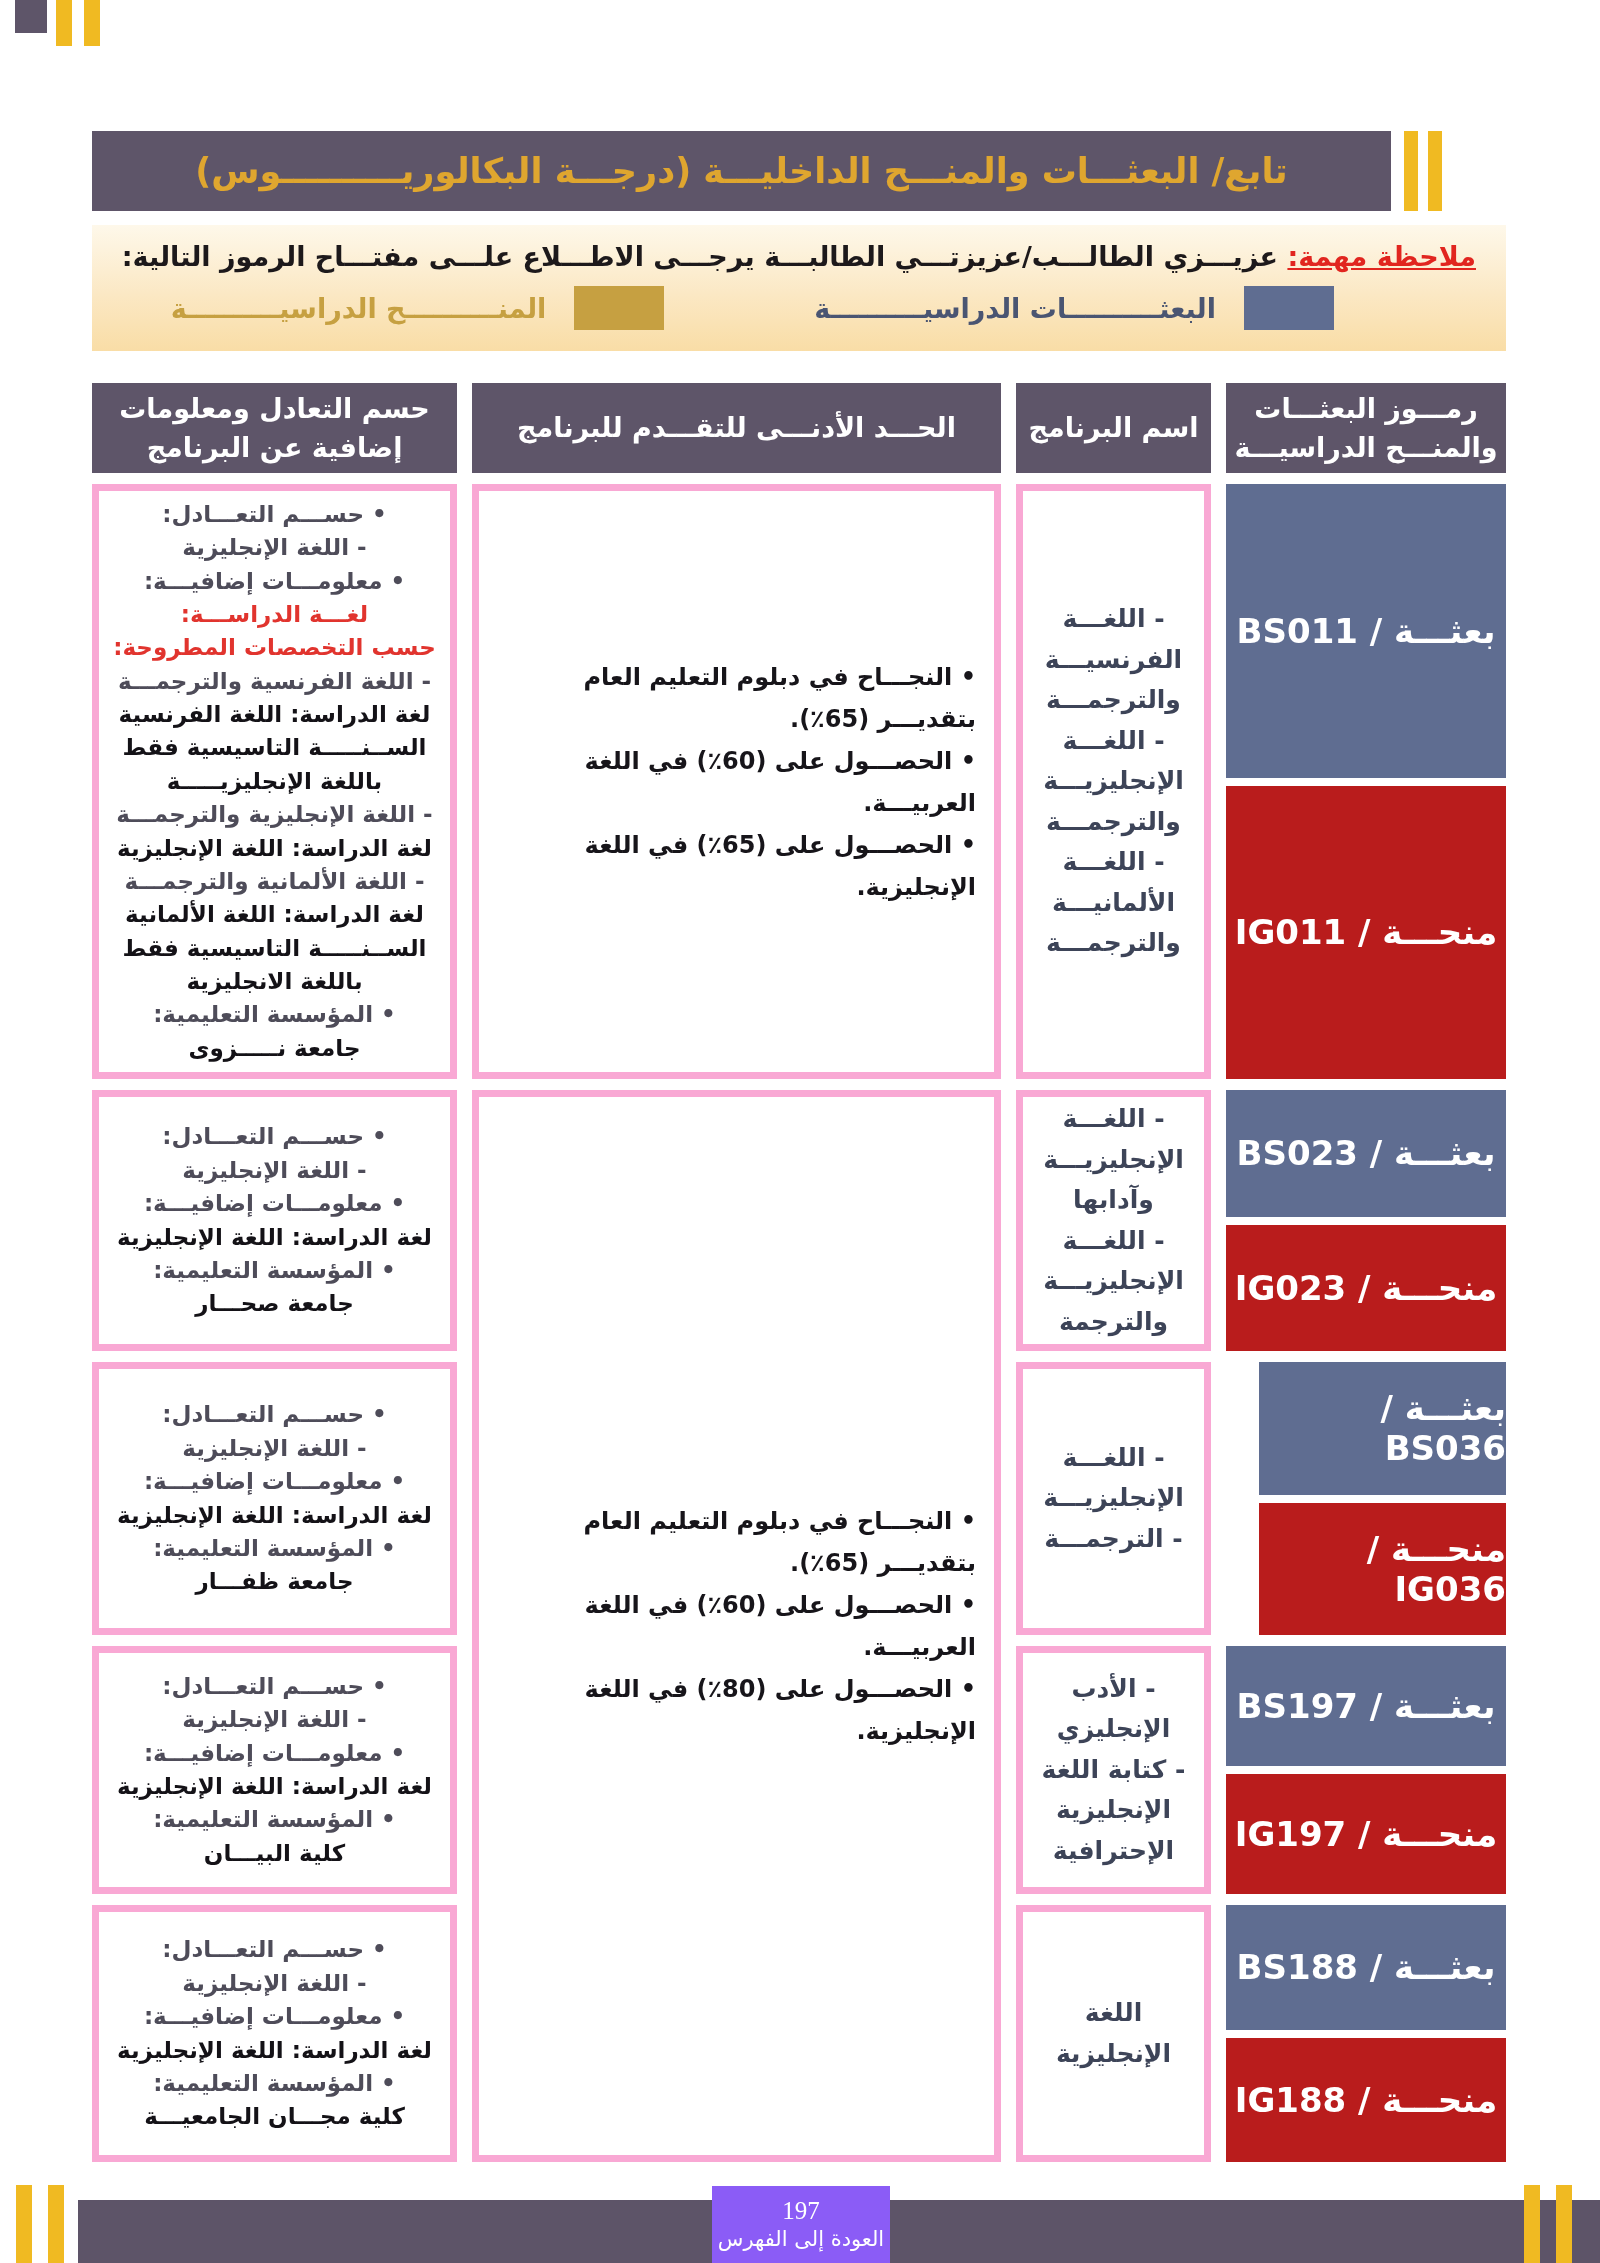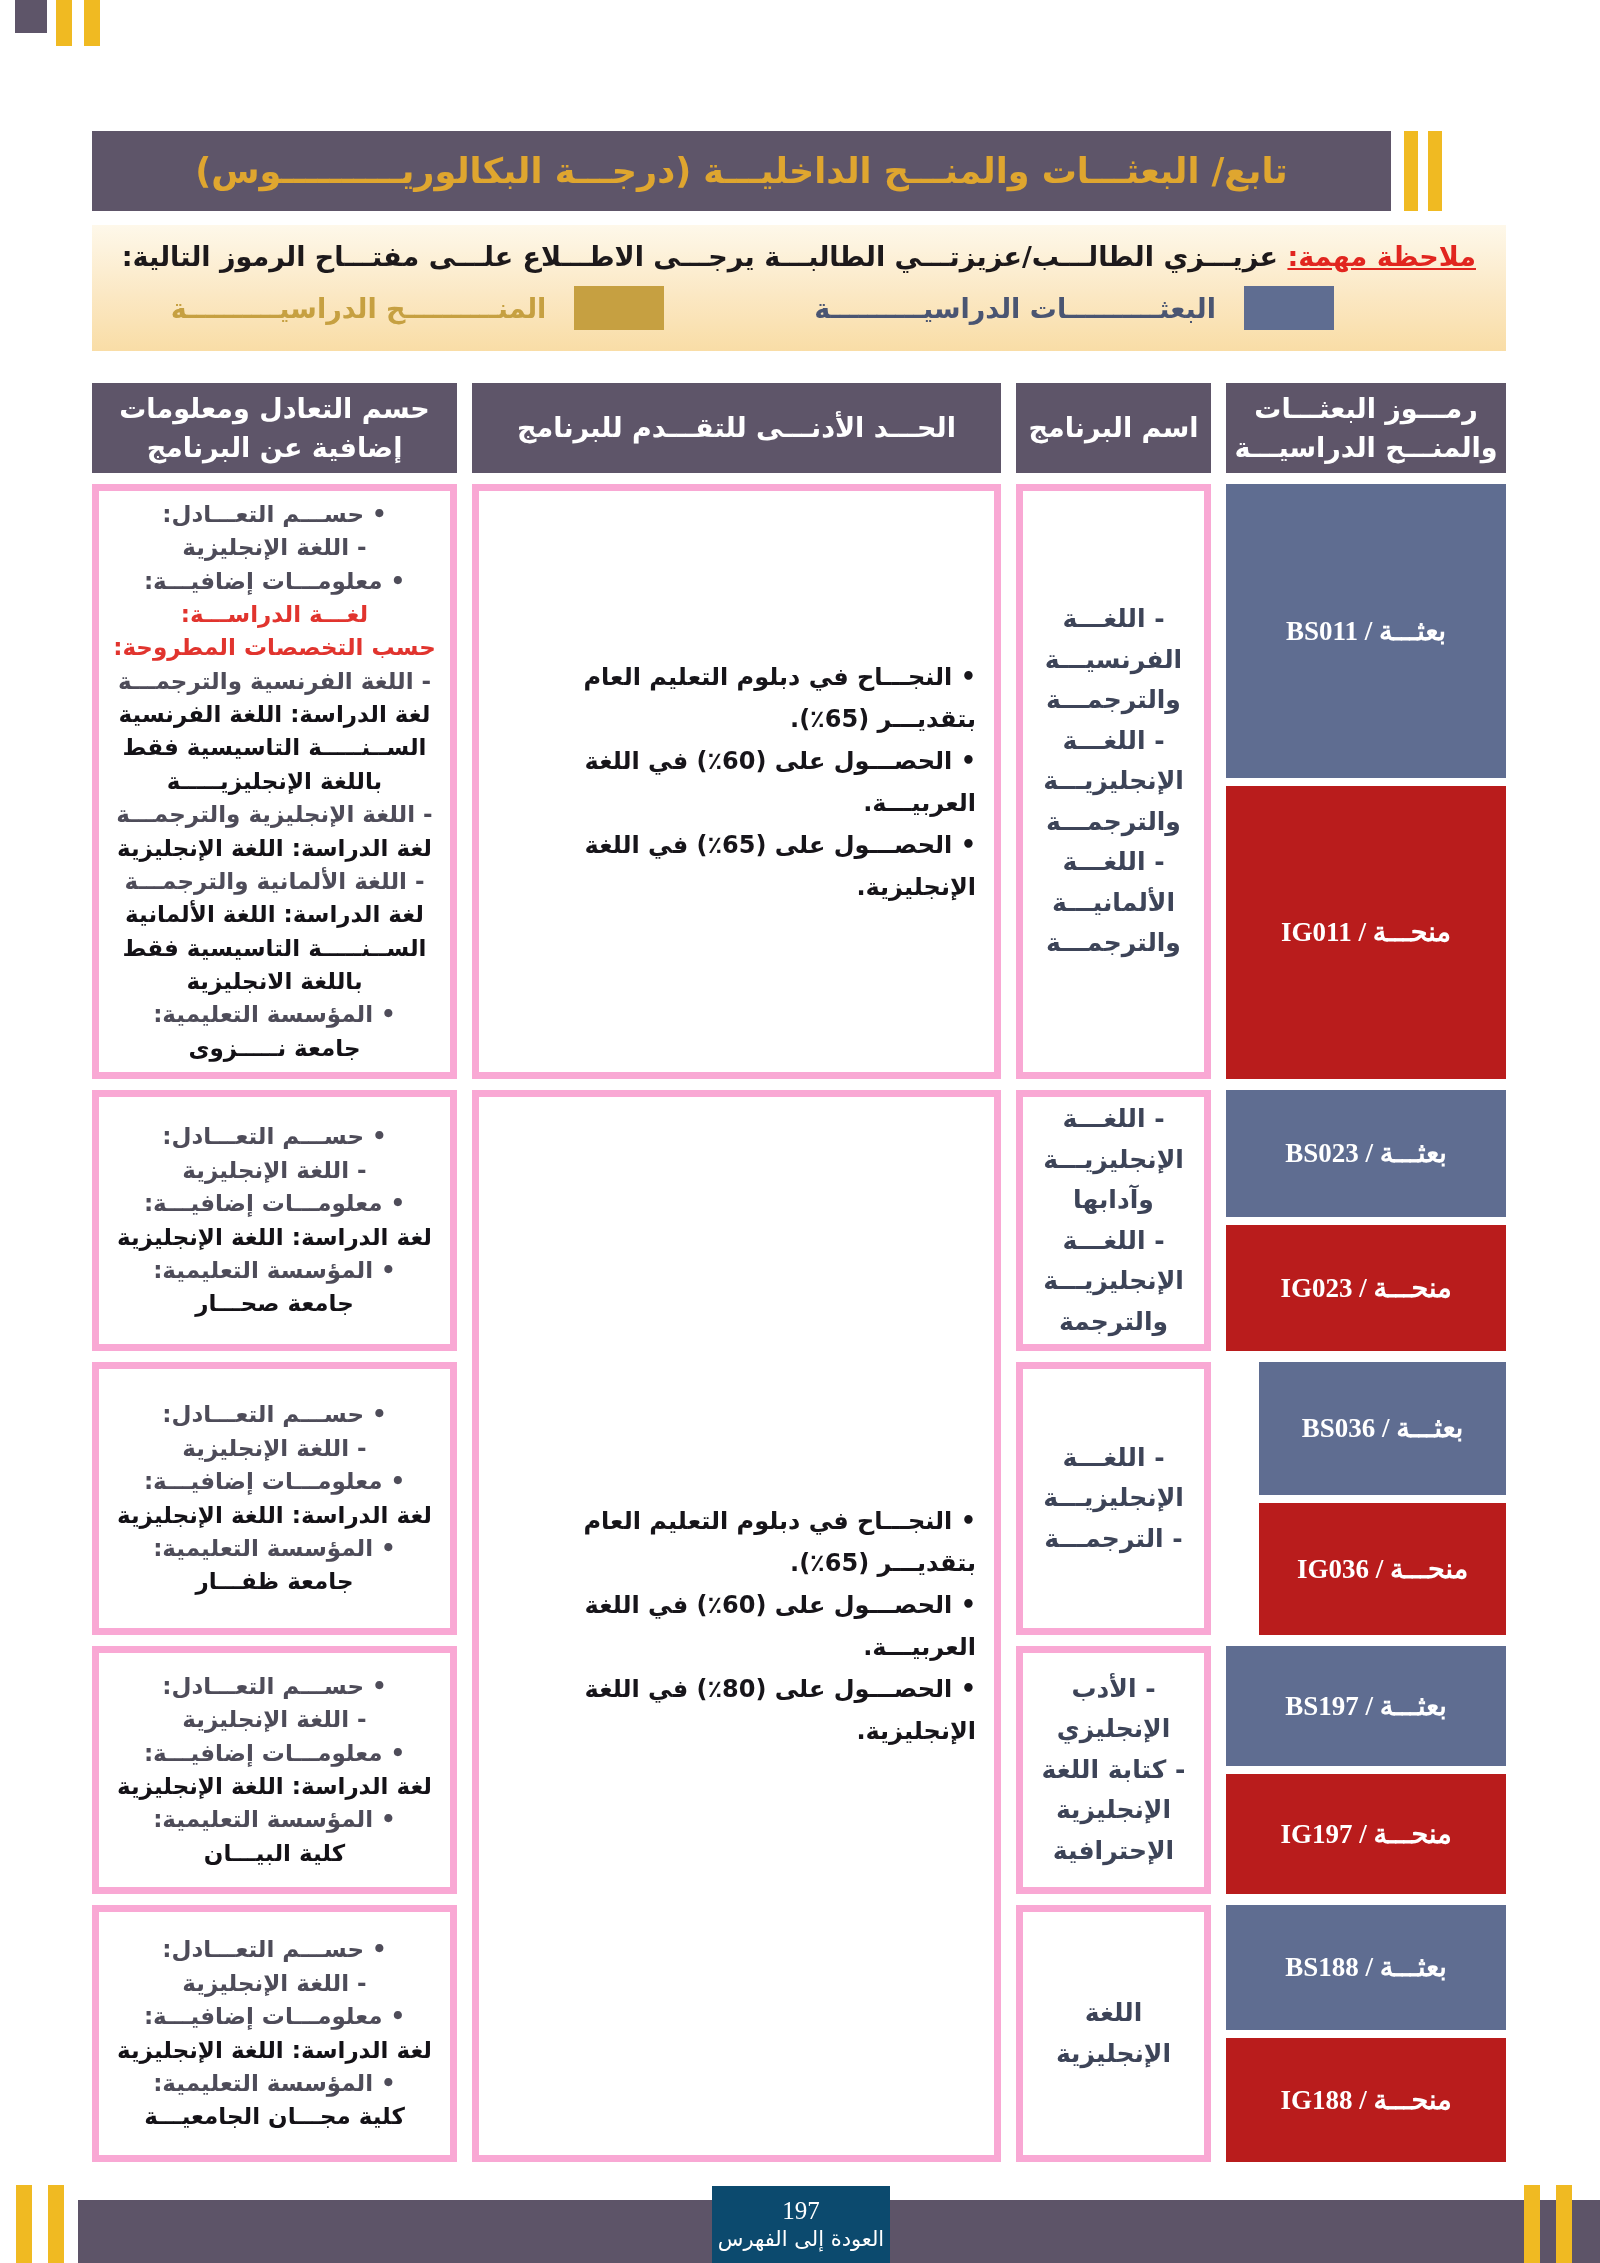--- a/index.html
+++ b/index.html
@@ -47,21 +47,21 @@
   }
   .th{
     background:#5e5569;color:#ffffff;font-weight:bold;font-size:27px;
     display:flex;align-items:center;justify-content:center;text-align:center;
     line-height:1.45;white-space:pre-line;grid-row:1;
   }
   .cell{background:#ffffff;border:7px solid #f9a8d4;}
   .codes-stack{display:flex;flex-direction:column;gap:8px;}
   .code-cell{
     flex:1;display:flex;align-items:center;justify-content:center;
-    color:#ffffff;font-weight:bold;font-size:27px;font-family:Liberation Serif, serif;
+    color:#ffffff;font-weight:bold;font-size:34px;
   }
   .code-cell.scholarship{background:#5f6d91;}
   .code-cell.grant{background:#b91c1c;}
   .program-cell{
     display:flex;align-items:center;justify-content:center;text-align:center;
     font-size:25px;font-weight:bold;color:#3d4458;white-space:pre-line;line-height:1.62;
     padding:6px 4px;
   }
   .min-cell{
     display:flex;flex-direction:column;justify-content:center;
@@ -72,21 +72,21 @@
     display:flex;flex-direction:column;justify-content:center;
     text-align:center;font-size:23px;line-height:1.45;padding:10px 12px;
   }
   .info-line{display:block;font-weight:bold;}
   .info-line.dim{color:#4e4c59;}
   .info-line.bold{color:#141217;}
   .info-line.red{color:#e1342e;}
   
   .footer-bar{position:absolute;left:78px;top:2200px;width:1522px;height:63px;background:#5d5468;}
   .footer-tab{
-    position:absolute;left:712px;top:2186px;width:178px;height:77px;background:#0c4a6e;
+    position:absolute;left:712px;top:2186px;width:178px;height:77px;background:#8b5cf6;
     display:flex;flex-direction:column;align-items:center;justify-content:center;
     color:#ffffff;text-decoration:none;z-index:3;
   }
   .footer-tab .pnum{font-family:"Liberation Serif","DejaVu Serif",serif;font-size:25px;line-height:1.2;}
   .footer-tab .plabel{font-size:21px;line-height:1.3;}
   .z2{z-index:2;}
 </style>
 </head>
 <body>
 

